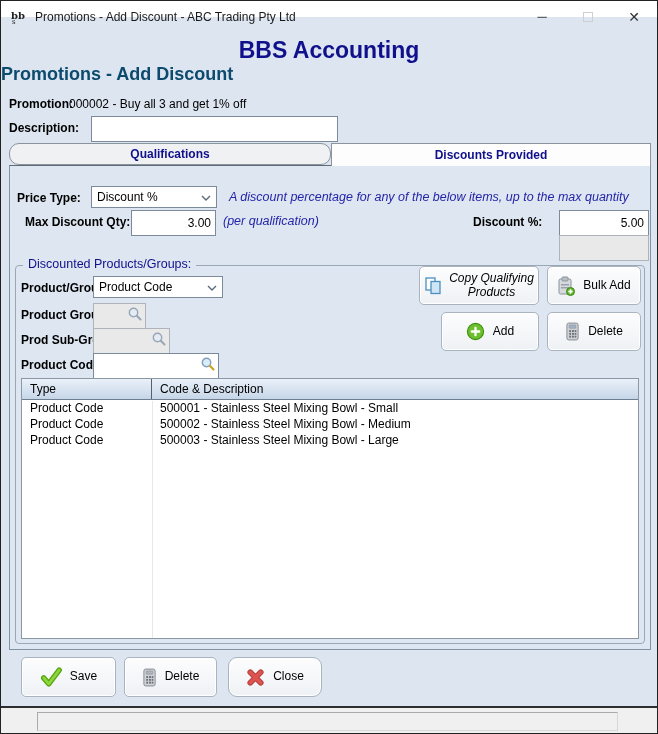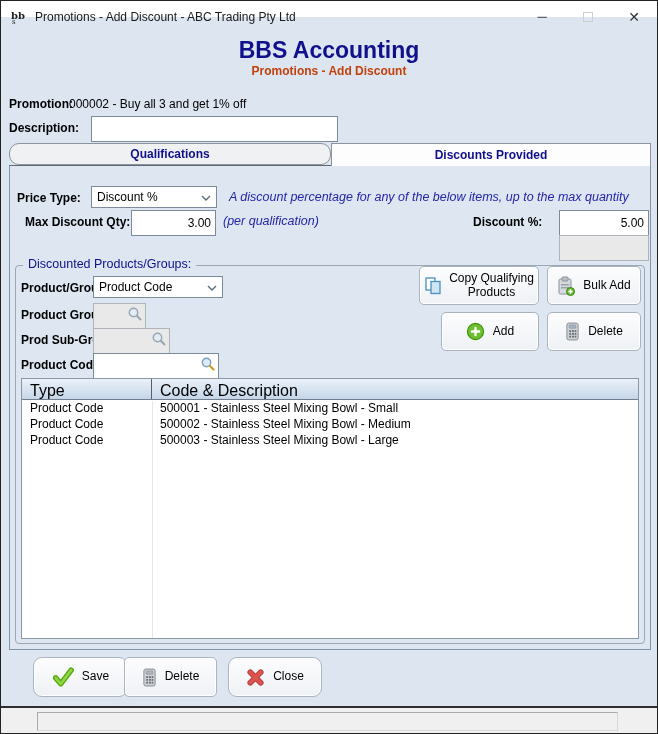--- a/index.html
+++ b/index.html
@@ -12,21 +12,21 @@
   .titlebar { position:absolute; left:0; top:0; width:100%; height:16px; background:#ffffff; }
   .titlebar .title { position:absolute; left:34px; top:9px; font-size:12px; color:#1a1a1a; white-space:nowrap; }
   .appicon { position:absolute; left:10px; top:8px; width:16px; height:16px; }
   .wbtn { position:absolute; top:0; width:46px; height:31px; display:flex; align-items:center; justify-content:center; font-size:13px; color:#333; cursor:default; }
   .wbtn.min { right:92px; }
   .wbtn.max { right:46px; color:#c9c9c9; }
   .wbtn.max .box { width:10px; height:10px; border:1px solid #cfcfcf; }
   .wbtn.close { right:0; font-size:14px; }
   
   .h1 { position:absolute; left:0; top:36px; width:100%; text-align:center; font-size:23px; font-weight:bold; color:#10108c; }
-  .h2 { position:absolute; left:0; top:63px; width:100%; text-align:center; font-size:12px; font-weight:bold; color:#c2410c; }
+  .h2 { position:absolute; left:0; top:63px; width:100%; text-align:left; font-size:18px; font-weight:bold; color:#0c4a6e; }
   .lbl { position:absolute; font-size:12px; font-weight:bold; color:#000; white-space:nowrap; }
   .val { position:absolute; font-size:12px; color:#000; white-space:nowrap; }
   .note { position:absolute; font-size:12.5px; font-style:italic; color:#2525a8; white-space:nowrap; }
   .tfield { position:absolute; border:1px solid #7b8b9b; background:#fff; font-family:"Liberation Sans", sans-serif; font-size:12px; padding:12px 4px; color:#000; }
   .tfield.num { text-align:right; }
   .tfield:disabled, .tfield.disabled { background:#e9e9e9; border-color:#aeb4ba; }
   
   .tab { position:absolute; top:142px; height:22px; border:1px solid #8a949e; display:flex; align-items:center; justify-content:center;
          font-size:12px; font-weight:bold; color:#10108c; background:#f0f1f2; cursor:default; }
   .tab.active { background:#fdfdfd; border-bottom:none; height:23px; z-index:2; }
@@ -44,21 +44,21 @@
   .btn { position:absolute; border:1px solid #a9b4bf; border-radius:5px;
          background:linear-gradient(#fdfdfe,#eef1f5); box-shadow:inset 0 0 0 1px #ffffff;
          display:flex; align-items:center; justify-content:center; gap:8px;
          font-family:"Liberation Sans", sans-serif; font-size:12px; color:#000; cursor:default; text-align:center; }
   .btn .icon { flex:0 0 auto; display:flex; }
   .btn .btxt { line-height:1.15; }
   
   .table { position:absolute; left:20px; top:377px; width:618px; height:261px; border:1px solid #8a97a5; background:#fff; overflow:hidden; }
   .thead { position:absolute; left:0; top:0; width:100%; height:21px;
            background:linear-gradient(#eaf1f9,#c6d6e8); border-bottom:1px solid #6f7f8f; display:flex; }
-  .thead .hcell { font-size:16px; color:#000; padding:3px 0 5px 8px; }
+  .thead .hcell { font-size:12px; color:#000; padding:3px 0 5px 8px; }
   .thead .hc0 { width:130px; border-right:1px solid #55606c; }
   .tbody { position:absolute; left:0; top:22px; width:100%; bottom:0; }
   .tbody .coldiv { position:absolute; left:130px; top:0; bottom:0; width:1px; background:#e4e8ec; }
   .trow { position:relative; display:flex; height:16px; }
   .tcell { font-size:12px; color:#000; white-space:nowrap; overflow:hidden; }
   .tcell.c0 { width:130px; padding-left:8px; }
   .tcell.c1 { padding-left:8px; }
   
   .statussep { position:absolute; left:0; top:705px; width:100%; height:2px; background:#2e2e2e; }
   .statusbar { position:absolute; left:0; top:707px; width:100%; height:27px; background:#f0f0f0; }
@@ -118,21 +118,21 @@
   <span class="legend">Discounted Products/Groups:</span>
 
   <span class="lbl" style="left:20px; top:280px;">Product/Group:</span>
   <div class="dropdown" style="left:92px; top:275px; width:130px; height:22px;">
     <span>Product Code</span>
     <svg class="chev" width="10" height="6" viewBox="0 0 10 6">
         <polyline points="1,1 5,5 9,1" fill="none" stroke="#5a6b7a" stroke-width="1.4"></polyline>
       </svg>
   </div>
 
-  <div class="btn" style="left:418px; top:265px; width:120px; height:39px; gap:5px; padding:0 4px;">
+  <div class="btn" style="left:418px; top:265px; width:120px; height:39px; gap:5px; padding:0 4px;font-style:italic;">
     <span class="icon">
       <svg width="20" height="18" viewBox="0 0 20 18">
           <rect x="2" y="1" width="9" height="12" fill="#fff" stroke="#4a8fc0" stroke-width="1.3"></rect>
           <rect x="7" y="4.5" width="9" height="12" fill="#cfe5f4" stroke="#4a8fc0" stroke-width="1.3"></rect>
         </svg>
     </span>
     <span class="btxt">Copy Qualifying Products</span>
   </div>
   <div class="btn" style="left:546px; top:265px; width:94px; height:39px;">
     <span class="icon">
@@ -216,21 +216,21 @@
           <div class="tcell c0">Product Code</div>
           <div class="tcell c1">500002 - Stainless Steel Mixing Bowl - Medium</div>
         </div>
         <div class="trow">
           <div class="tcell c0">Product Code</div>
           <div class="tcell c1">500003 - Stainless Steel Mixing Bowl - Large</div>
         </div>
       </div>
   </div>
 
-  <div class="btn" style="left:32px; top:656px; width:95px; height:40px;border-radius:9px;">
+  <div class="btn" style="left:20px; top:656px; width:95px; height:40px;">
     <span class="icon">
       <svg width="22" height="20" viewBox="0 0 24 22">
           <path d="M4 12 L9.5 18.5 L21 3.5" fill="none" stroke="#57a60e" stroke-width="6" stroke-linecap="round" stroke-linejoin="round"></path>
           <path d="M4 12 L9.5 18.5 L21 3.5" fill="none" stroke="#8ed63f" stroke-width="3" stroke-linecap="round" stroke-linejoin="round"></path>
         </svg>
     </span>
     <span class="btxt">Save</span>
   </div>
   <div class="btn" style="left:123px; top:656px; width:93px; height:40px;">
     <span class="icon">

